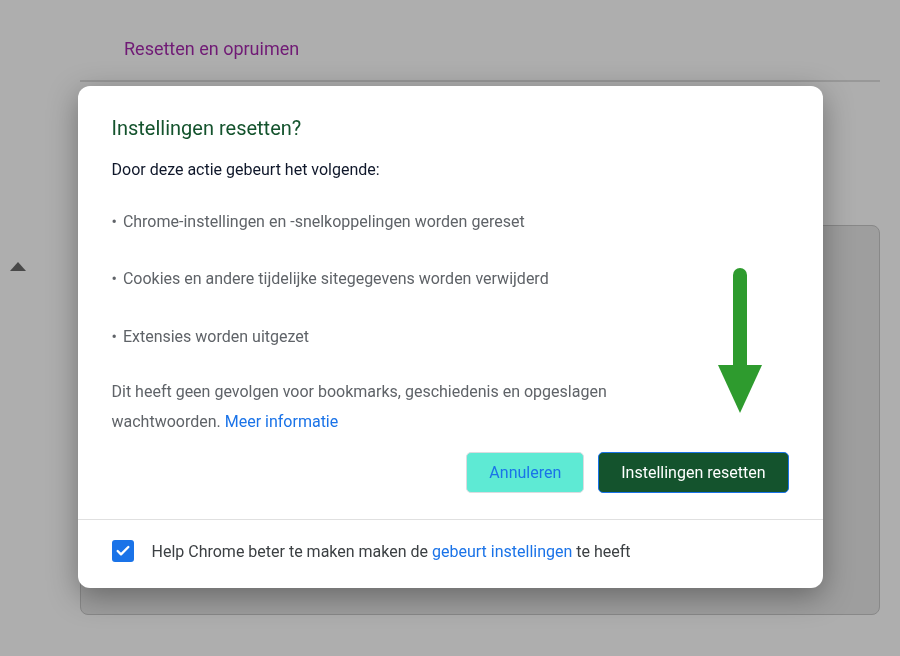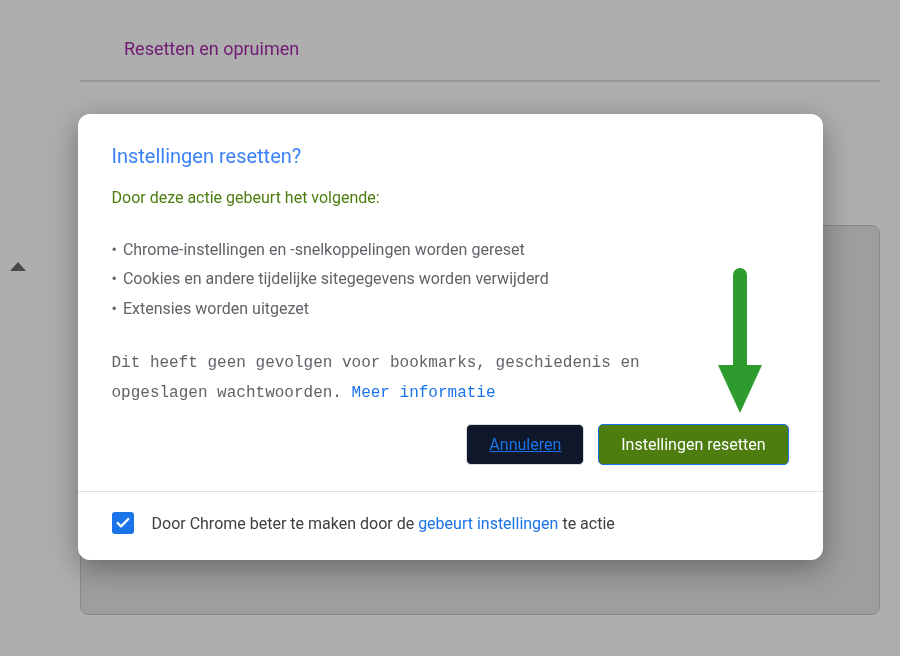--- a/index.html
+++ b/index.html
@@ -65,75 +65,74 @@
       box-shadow: 0 8px 30px rgba(0,0,0,0.35);
       padding: 0;
       position: relative;
       margin-top: 18px;
     }
     .dialog-body {
       padding: 30px 34px 26px 34px;
     }
     .dialog-title {
       font-size: 20px;
-      color: #3b82f6;
+      color: #14532d;
       margin-bottom: 20px;
       font-weight: 400;
     }
     .dialog-intro {
-      color: #4d7c0f;
+      color: #0f172a;
       font-size: 16px;
       margin-bottom: 28px;
     }
     .dialog-list {
       list-style: none;
       color: #5f6368;
       font-size: 16px;
       margin-bottom: 26px;
     }
     .dialog-list li {
       line-height: 1.85;
+      margin-top: 28px;
     }
     .dialog-list li::before {
       content: "• ";
       margin-right: 2px;
     }
     .dialog-note {
       color: #5f6368;
       font-size: 16px;
       line-height: 1.85;
       margin-bottom: 16px;
       max-width: 560px;
-      font-family: Liberation Mono, monospace;
     }
     .link {
       color: #1a73e8;
       text-decoration: none;
       cursor: pointer;
     }
     .dialog-actions {
       display: flex;
       justify-content: flex-end;
       gap: 14px;
     }
     .btn {
       font-size: 16px;
       padding: 10px 22px;
       border-radius: 5px;
       cursor: pointer;
       font-family: inherit;
     }
     .btn-secondary {
-      background: #0f172a;
+      background: #5eead4;
       border: 1px solid #dadce0;
       color: #1a73e8;
-      text-decoration: underline;
     }
     .btn-primary {
-      background: #4d7c0f;
+      background: #14532d;
       border: 1px solid #1a73e8;
       color: #fff;
     }
     .dialog-footer {
       border-top: 1px solid #e0e0e0;
       padding: 20px 34px 26px 34px;
       display: flex;
       align-items: center;
       gap: 18px;
     }
@@ -202,21 +201,21 @@
         <button class="btn btn-primary">Instellingen resetten</button>
       </div>
     </div>
     <div class="dialog-footer">
       <div class="checkbox">
         <svg viewBox="0 0 24 24" fill="none" stroke="#fff" stroke-width="3.5" stroke-linecap="round" stroke-linejoin="round">
           <polyline points="20 6 9 17 4 12"></polyline>
         </svg>
       </div>
       <div class="footer-text">
-        <span>Door Chrome beter te maken door de </span><a class="link">gebeurt instellingen</a><span> te actie</span>
+        <span>Help Chrome beter te maken maken de </span><a class="link">gebeurt instellingen</a><span> te heeft</span>
       </div>
     </div>
   </div>
 </div>
 
 <svg class="arrow" width="60" height="160" viewBox="0 0 60 160">
   <line x1="30" y1="10" x2="30" y2="110" stroke="#2e9b2e" stroke-width="14" stroke-linecap="round"></line>
   <polygon points="8,100 52,100 30,148" fill="#2e9b2e"></polygon>
 </svg>
 

